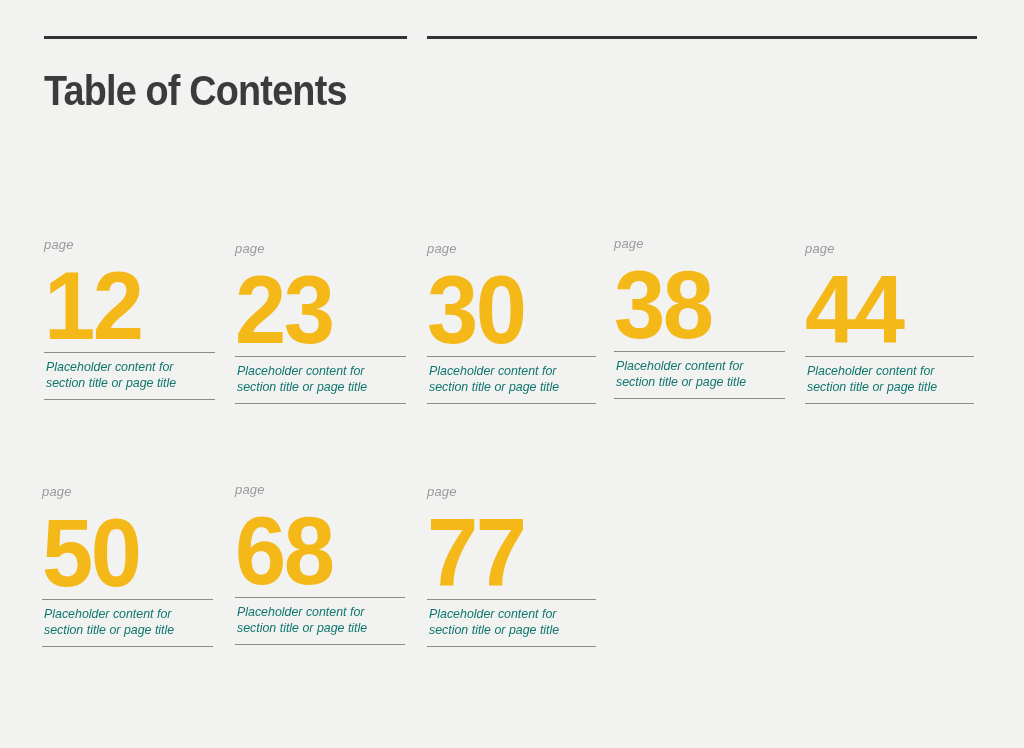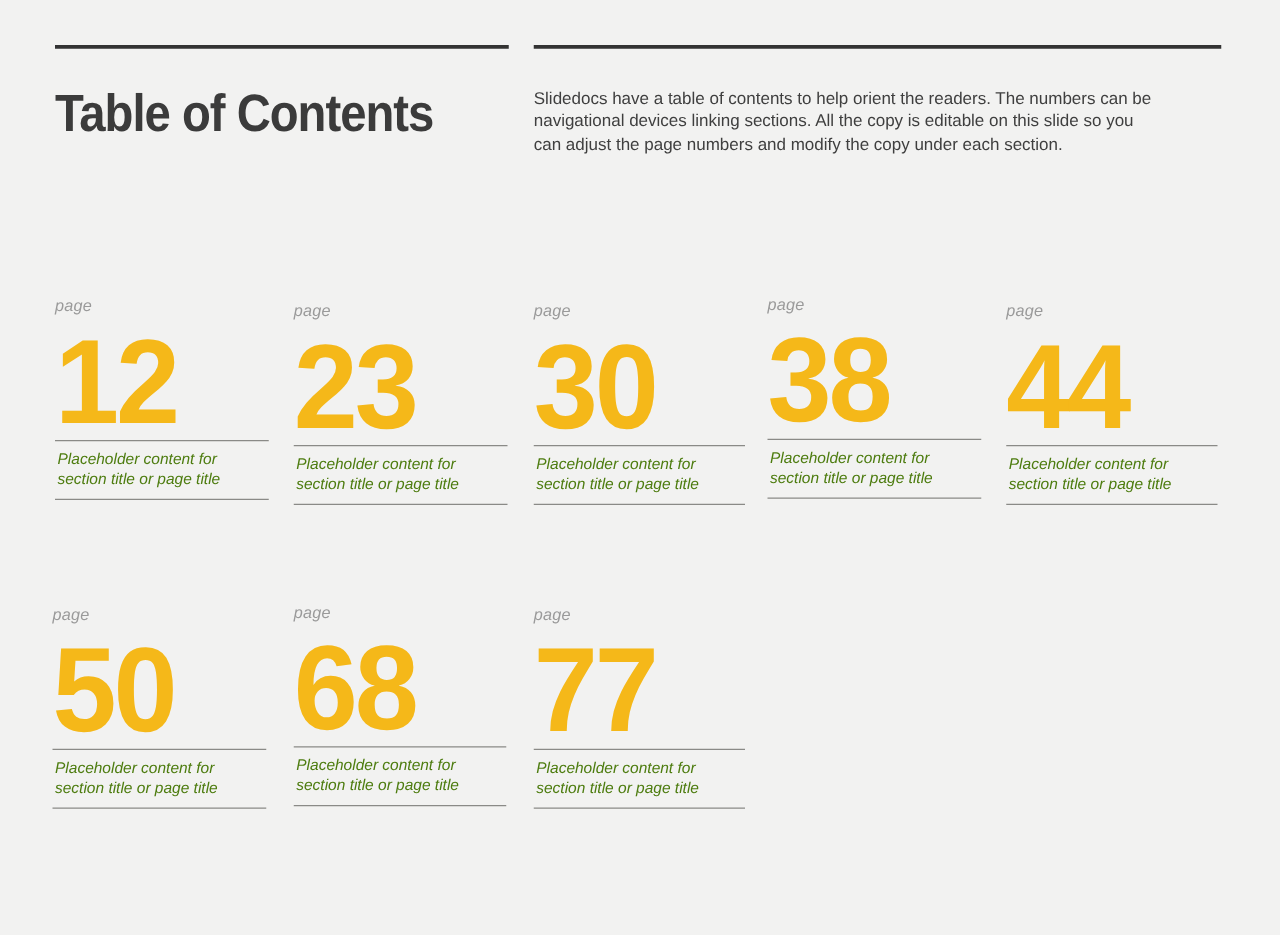--- a/index.html
+++ b/index.html
@@ -82,35 +82,34 @@
   }
   .card-rule {
     height: 1px;
     background: #8a8a87;
     width: 100%;
   }
   .card-desc {
     font-size: 12.4px;
     font-style: italic;
     line-height: 15.6px;
-    color: #4d7c0f;
+    color: #0f766e;
     padding: 7px 0 8px 2px;
   }
 </style>
 </head>
 <body>
 
 <div class="slide">
 
   <div class="header-rule left"></div>
   <div class="header-rule right"></div>
 
   <div class="page-title">Table of Contents</div>
 
-  <div class="intro-paragraph">Slidedocs have a table of contents to help orient the readers. The numbers can be navigational devices linking sections. All the copy is editable on this slide so you can adjust the page numbers and modify the copy under each section.</div>
 
   <div class="card" style="left:44px; top:238px; width:171px;">
     <div class="card-page-label">page</div>
     <div class="card-number">12</div>
     <div class="card-rule"></div>
     <div class="card-desc">Placeholder content for section title or page title</div>
     <div class="card-rule"></div>
   </div>
 
   <div class="card" style="left:235px; top:242px; width:171px;">

